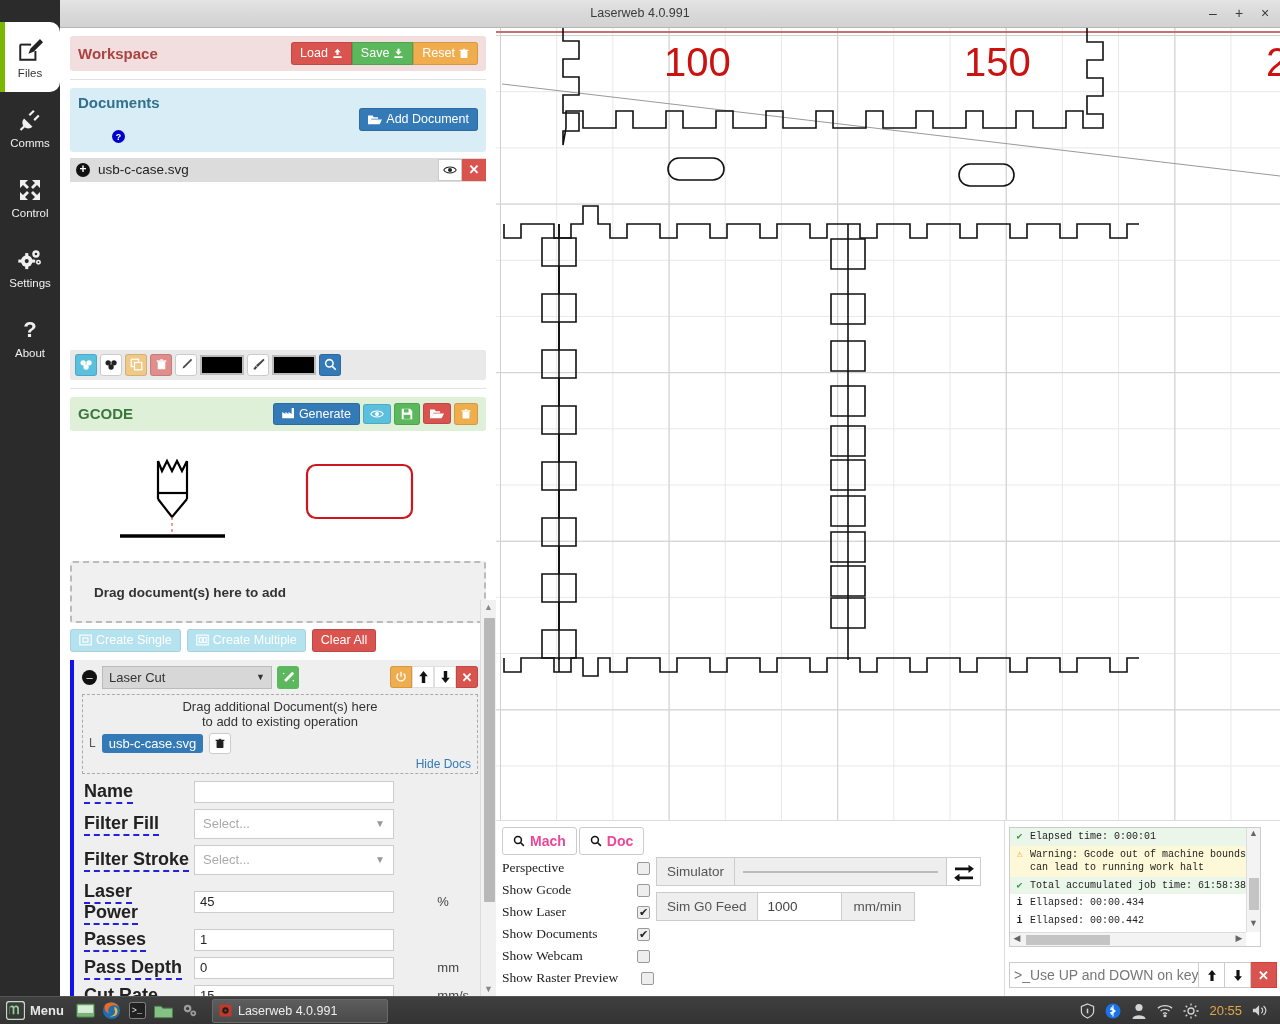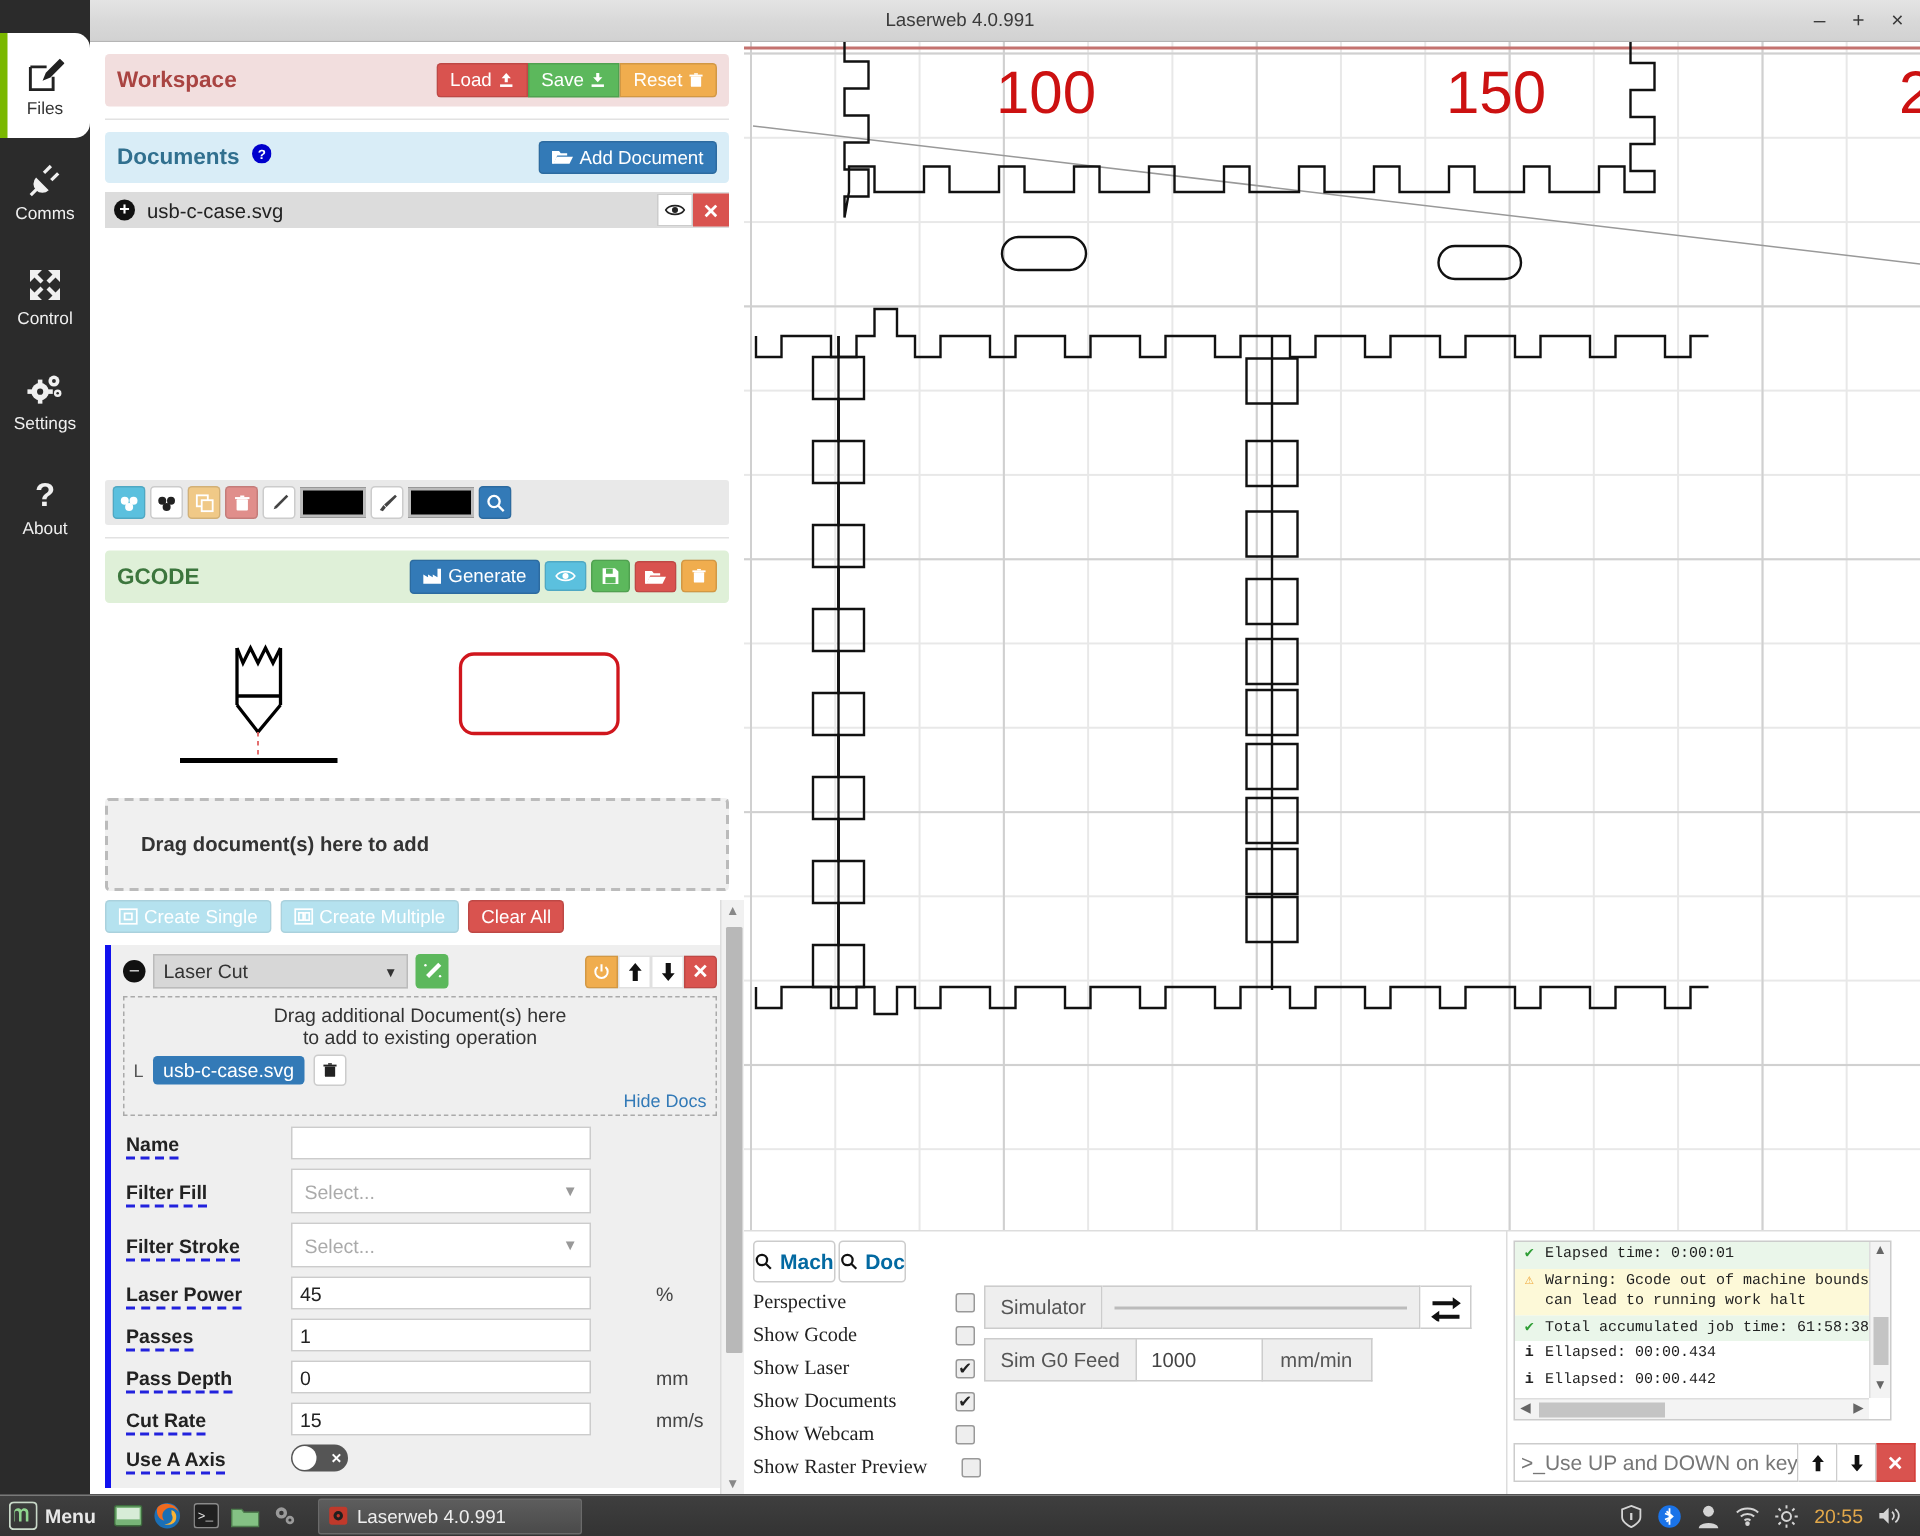--- a/index.html
+++ b/index.html
@@ -170,21 +170,21 @@
     background: #337ab7; color: #fff; border-radius: 3px; padding: 2px 7px; font-size: 13px;
   }
   .op-trash {
     width: 22px; height: 21px; background: #fff; border: 1px solid #ccc; border-radius: 3px;
     display: flex; align-items: center; justify-content: center; cursor: pointer;
   }
   .hide-docs { text-align: right; color: #337ab7; font-size: 12px; cursor: pointer; margin-top: 3px; }
 
   table.fields { width: 100%; border-collapse: collapse; margin-top: 4px; }
   table.fields td { padding: 3px 2px; vertical-align: middle; }
-  .fl { font-weight: bold; font-size: 13px; color: #222; width: 110px; }
+  .fl { font-weight: bold; font-size: 18px; color: #222; width: 110px; }
   .fl span { border-bottom: 2px dashed #2222dd; padding-bottom: 1px; }
   .fi {
     width: 200px; height: 22px; border: 1px solid #ccc; background: #fff;
     font-size: 13px; padding: 2px 5px; color: #222; font-family: "Liberation Sans", sans-serif;
   }
   .fsel {
     width: 200px; height: 30px; border: 1px solid #ccc; background: #fff;
     display: flex; align-items: center; justify-content: space-between; padding: 0 8px;
     color: #aaa; font-size: 13px; cursor: pointer;
   }
@@ -237,21 +237,21 @@
   .diag-line { position: absolute; left: 0; top: 0; pointer-events: none; }
 
   
   .bottompanel {
     position: absolute; left: 496px; top: 820px; width: 508px; height: 176px;
     background: #fff; border-top: 1px solid #ddd;
   }
   .tabrow { display: flex; gap: 2px; padding: 6px 4px 0 6px; }
   .tabbtn {
     border: 1px solid #ccc; border-radius: 3px; background: #fff;
-    padding: 5px 0; font-size: 14px; font-weight: bold; color: #0369a1; cursor: pointer;
+    padding: 5px 10px; font-size: 14px; font-weight: bold; color: #ec4899; cursor: pointer;
     display: inline-flex; align-items: center; gap: 5px;
   }
   .checklist { padding: 2px 0 0 6px; font-family: Liberation Serif, serif; }
   .chk-row { display: flex; align-items: center; height: 22px; width: 148px; }
   .chk-row .cl { flex: 1; font-size: 13.5px; color: #222; }
   .cbox {
     width: 13px; height: 13px; border: 1px solid #999; background: #eee; border-radius: 2px;
     display: flex; align-items: center; justify-content: center; font-size: 11px; color: #222;
     cursor: pointer;
   }
@@ -448,21 +448,21 @@
                 <rect x="2.5" y="4" width="11" height="11" rx="1"></rect>
                 <rect x="1" y="2" width="14" height="2"></rect>
                 <rect x="6" y="0.5" width="4" height="1.6"></rect>
               </svg>
           </div>
         </div>
       </div>
       <div class="hr"></div>
 
       <div class="sect-head documents">
-        <div style="display:flex;align-items:flex-start;gap:8px;">
+        <div style="display:flex;align-items:center;gap:19px;flex-direction:column;">
           <div class="sect-title">Documents</div>
           <span>
             <svg width="13" height="13" viewBox="0 0 16 16">
                 <circle cx="8" cy="8" r="8" fill="#0000cc"></circle>
                 <text x="8" y="12" font-size="11" font-family="Liberation Sans" fill="#fff" text-anchor="middle" font-weight="bold">?</text>
               </svg>
           </span>
         </div>
         <div class="btn btn-blue">
           <svg width="14" height="11" viewBox="0 0 18 14" fill="#fff">

